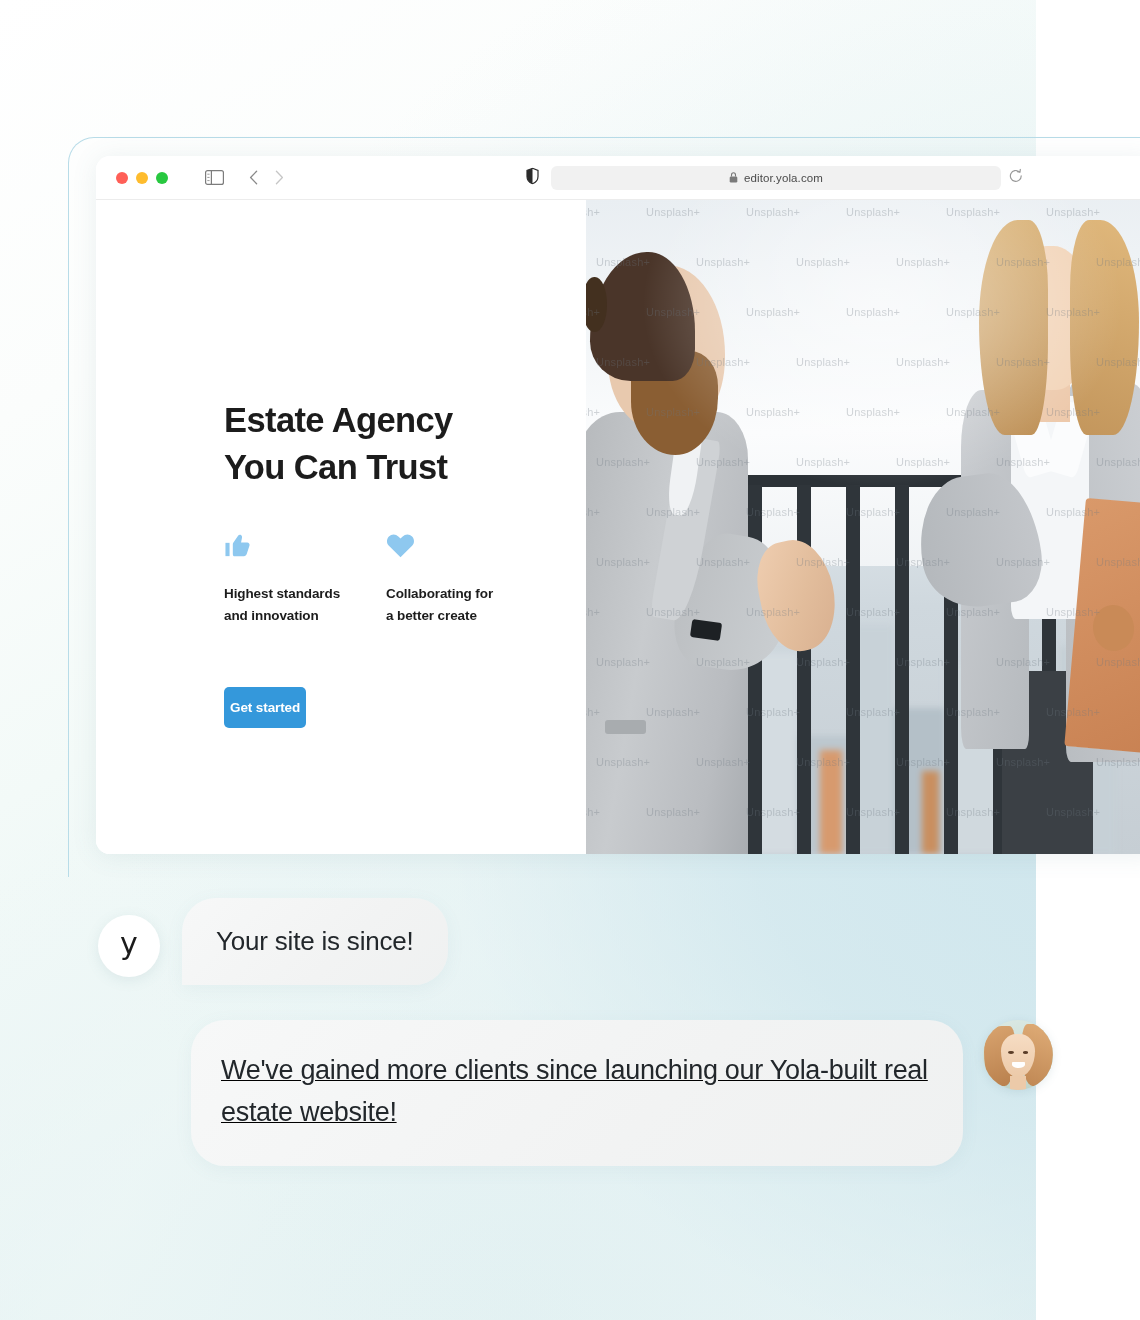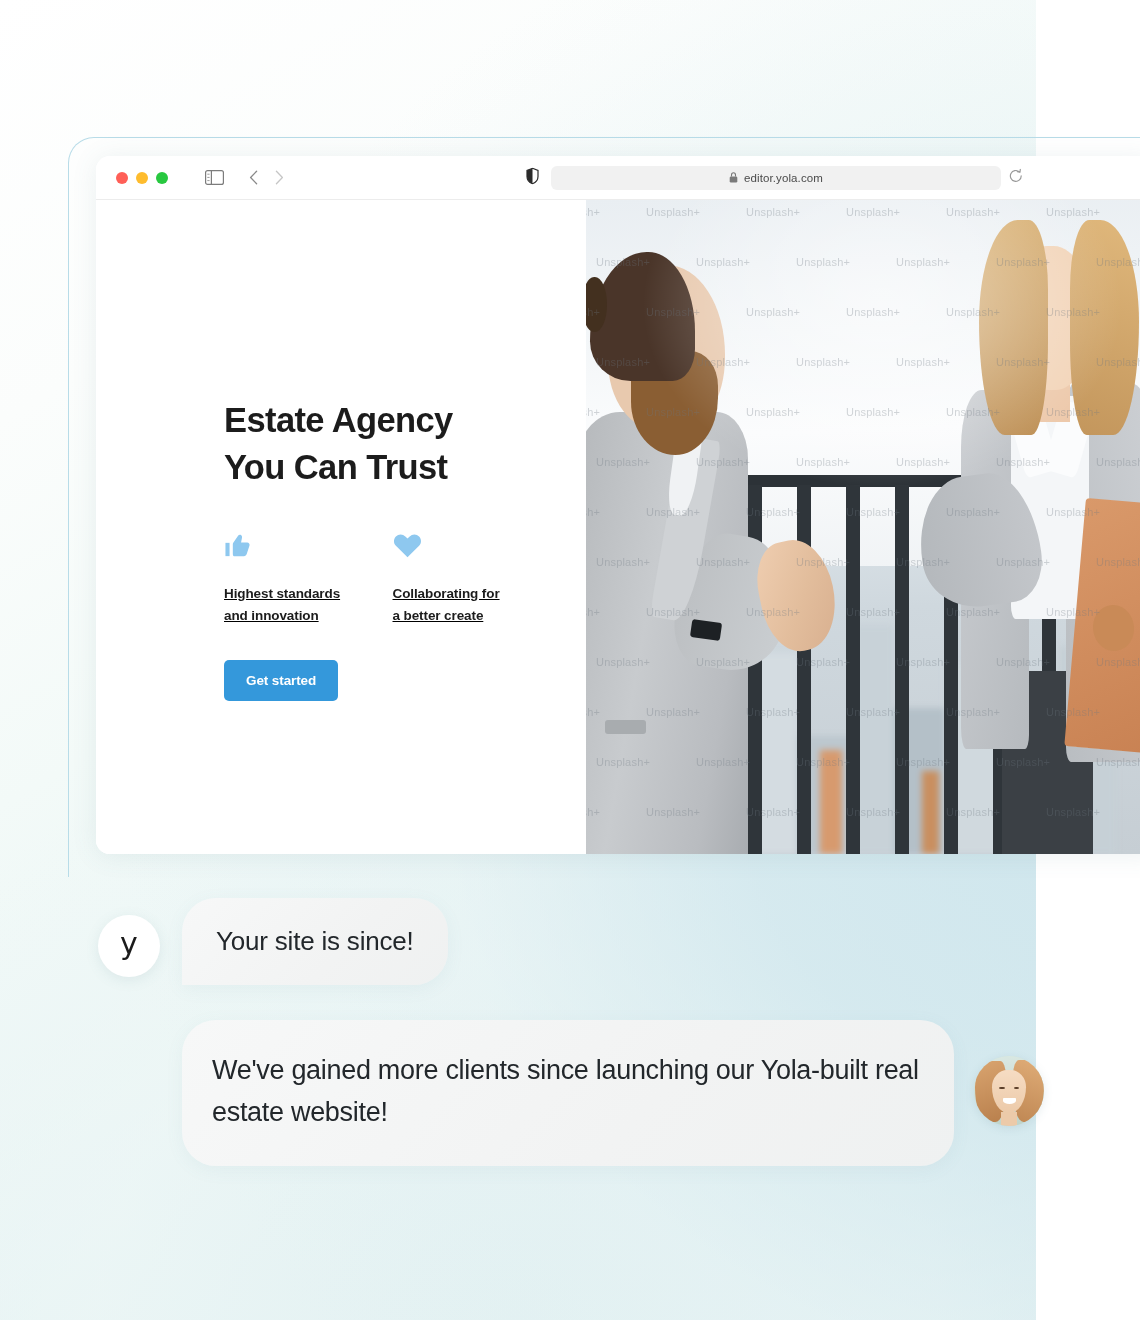--- a/index.html
+++ b/index.html
@@ -119,40 +119,40 @@
   }
 
   #hero-sub {
     margin-top: 22px;
     font-size: 13.5px;
     line-height: 1.78;
     color: #6d6d6d;
     width: 280px;
   }
 
-  #features { margin-top: 40px; display: flex; gap: 7px; text-decoration: underline; }
+  #features { margin-top: 40px; display: flex; gap: 0; }
   .feature { width: 162px; }
   .feature-icon { height: 30px; margin-bottom: 22px; color: #8ec8ef; }
   .feature-icon svg { display: block; }
   .feature-label {
     font-size: 13.5px;
     font-weight: 700;
     line-height: 1.62;
     color: #1c1c1c;
     letter-spacing: -0.1px;
   }
 
   #cta-button {
-    margin-top: 34px;
+    margin-top: 61px;
     display: inline-block;
     background: #3498db;
     color: #ffffff;
     font-size: 13.5px;
     font-weight: 700;
-    padding: 13px 22px;
+    padding: 13px 6px;
     border: none;
     border-radius: 5px;
     letter-spacing: -0.1px;
     cursor: pointer;
     font-family: "Liberation Sans", sans-serif;
   }
 
   
   #hero-photo {
     flex: 1;
@@ -344,21 +344,21 @@
     padding: 28px 34px;
     min-width: 236px;
   }
   #bubble-1-text {
     font-size: 26px;
     color: #22272b;
     line-height: 1.2;
     letter-spacing: -0.2px;
   }
 
-  #chat-row-2 { position: absolute; left: 182px; top: 122px; display: flex; align-items: center; }
+  #chat-row-2 { position: absolute; left: 191px; top: 122px; display: flex; align-items: flex-start; text-decoration: underline; }
 
   #bubble-2 {
     width: 772px;
     border-radius: 34px;
     padding: 30px 32px 32px 30px;
   }
   #bubble-2-text {
     font-size: 27px;
     color: #22272b;
     line-height: 1.55;

